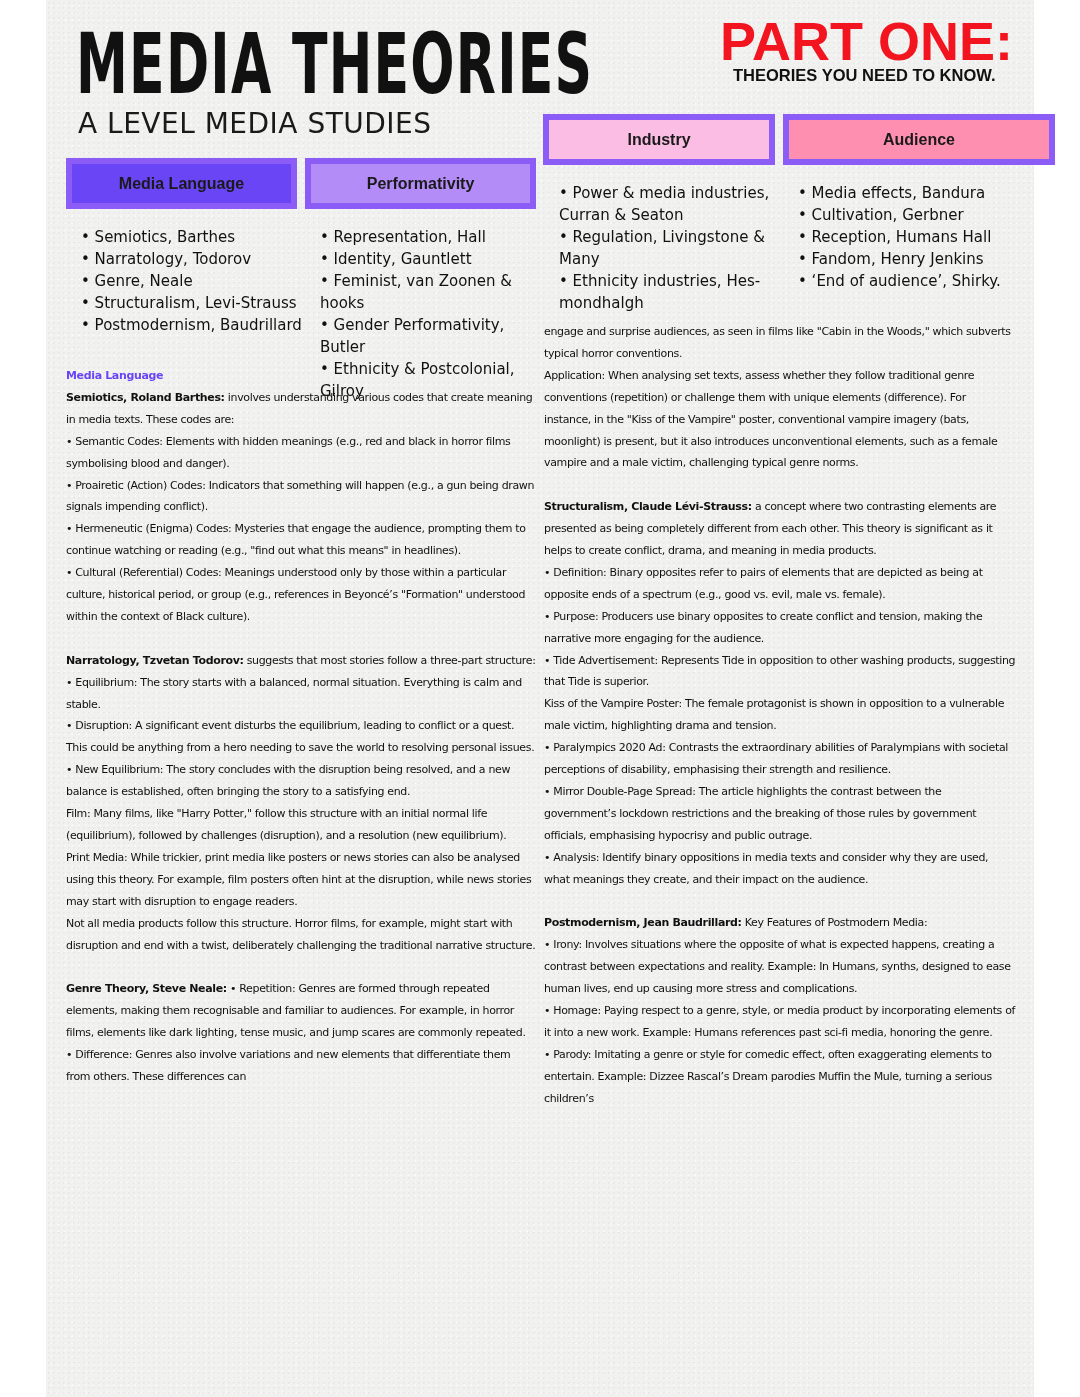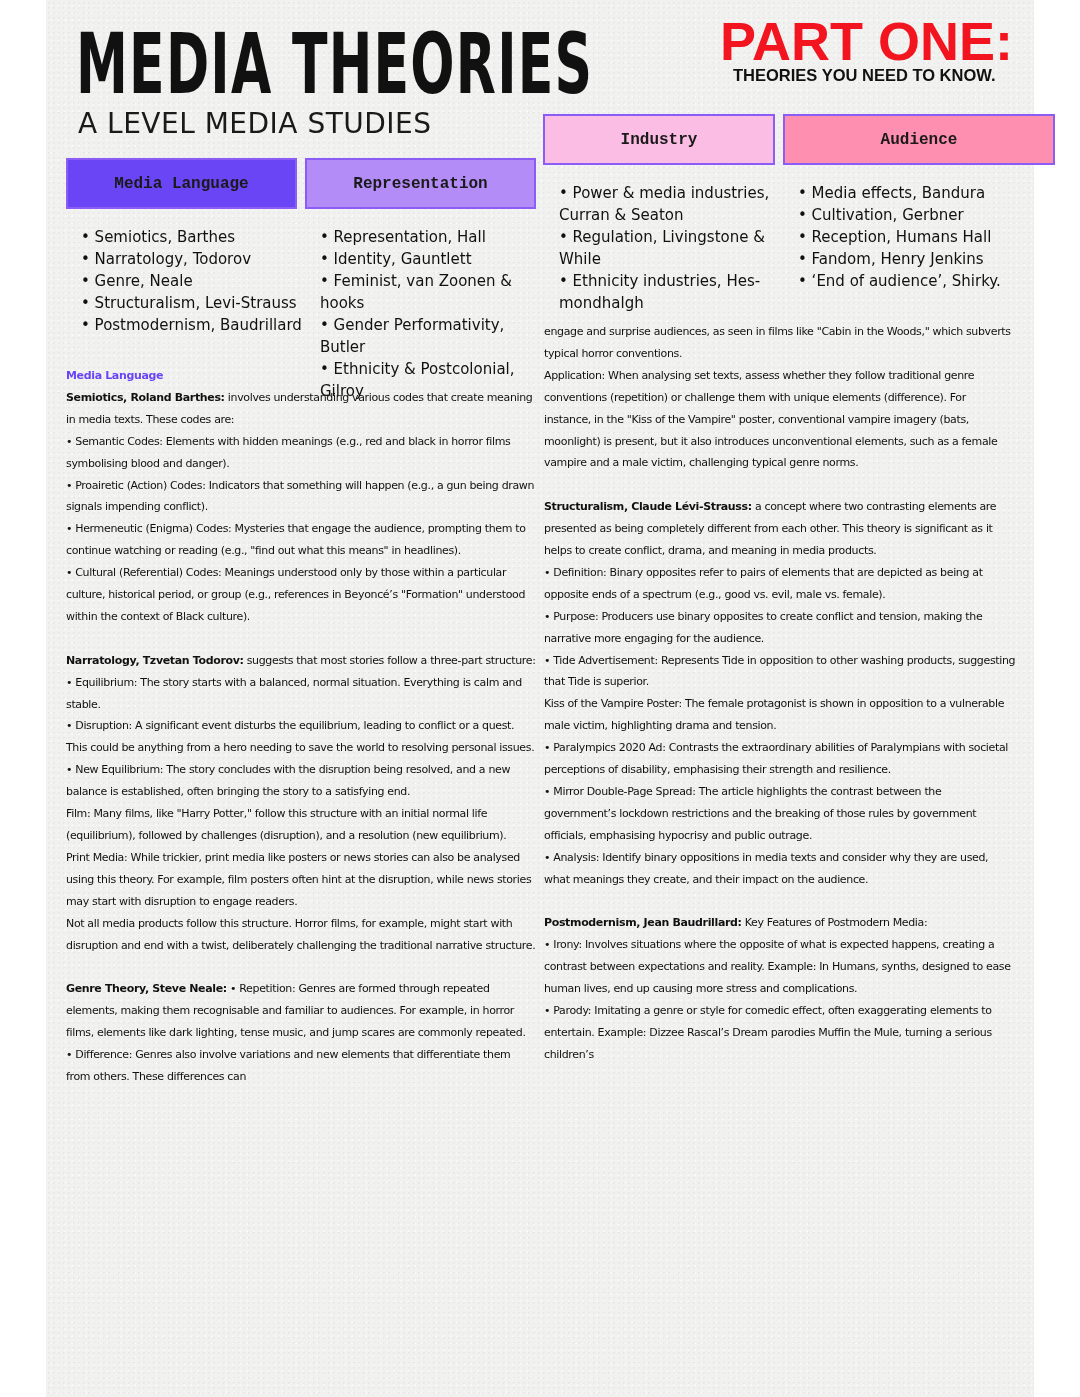--- a/index.html
+++ b/index.html
@@ -32,23 +32,23 @@
     position:absolute; left:720px; top:14px; margin:0;
     font-family:"Liberation Sans", sans-serif; font-weight:bold;
     font-size:54px; line-height:54px; color:#f2141e; white-space:nowrap;
   }
   .part-sub {
     position:absolute; left:733px; top:66px;
     font-family:"Liberation Sans", sans-serif; font-weight:bold;
     font-size:16.5px; line-height:18px; color:#111; white-space:nowrap;
   }
   .cat-box {
-    position:absolute; box-sizing:border-box; border:2px solid #8b5cf6;
+    position:absolute; box-sizing:border-box; border:6px solid #8b5cf6;
     display:flex; align-items:center; justify-content:center;
-    font-family:Liberation Mono, monospace; font-weight:bold; font-size:16px; color:#1a1a1a;
+    font-family:Liberation Sans, sans-serif; font-weight:bold; font-size:16px; color:#1a1a1a;
   }
   .cat-list {
     position:absolute; margin:15px; padding:0; list-style:none;
     font-family:"DejaVu Sans", sans-serif; font-size:15px; line-height:22px; color:#111;
   }
   .col {
     position:absolute; font-family:"DejaVu Sans", sans-serif;
     font-size:11px; line-height:21.9px; color:#111; letter-spacing:-0.35px;
   }
   .col p { margin:0; }
@@ -63,21 +63,21 @@
 
 <h1 class="main-title">MEDIA THEORIES</h1>
 <h2 class="subtitle">A LEVEL MEDIA STUDIES</h2>
 <div class="part-title">PART ONE:</div>
 <div class="part-sub">THEORIES YOU NEED TO KNOW.</div>
 
 <div class="cat-box" style="left:66px; top:158px; width:231px; height:51px; background:#6a45f5;">
   <span>Media Language</span>
 </div>
 <div class="cat-box" style="left:305px; top:158px; width:231px; height:51px; background:#b38cf7;">
-  <span>Representation</span>
+  <span>Performativity</span>
 </div>
 <div class="cat-box" style="left:543px; top:114px; width:232px; height:51px; background:#fbbde3;">
   <span>Industry</span>
 </div>
 <div class="cat-box" style="left:783px; top:114px; width:272px; height:51px; background:#ff8fb0;">
   <span>Audience</span>
 </div>
 
 <ul class="cat-list" style="left:66px; top:211px; width:236px;">
   <li>• Semiotics, Barthes</li>
@@ -92,21 +92,21 @@
   <li>• Feminist, van Zoonen &amp; hooks</li>
   <li>• Gender Performativity,</li>
   <li>Butler</li>
   <li>• Ethnicity &amp; Postcolonial,</li>
   <li>Gilroy</li>
 </ul>
 <ul class="cat-list" style="left:544px; top:167px; width:236px;">
   <li>• Power &amp; media industries,</li>
   <li>Curran &amp; Seaton</li>
   <li>• Regulation, Livingstone &amp;</li>
-  <li>While</li>
+  <li>Many</li>
   <li>• Ethnicity industries, Hes-</li>
   <li>mondhalgh</li>
 </ul>
 <ul class="cat-list" style="left:783px; top:167px; width:236px;">
   <li>• Media effects, Bandura</li>
   <li>• Cultivation,  Gerbner</li>
   <li>• Reception, Humans Hall</li>
   <li>• Fandom, Henry Jenkins</li>
   <li>• ‘End of audience’, Shirky.</li>
 </ul>
@@ -139,14 +139,15 @@
   <p>• Definition: Binary opposites refer to pairs of elements that are depicted as being at opposite ends of a spectrum (e.g., good vs. evil, male vs. female).</p>
   <p>• Purpose: Producers use binary opposites to create conflict and tension, making the narrative more engaging for the audience.</p>
   <p>• Tide Advertisement: Represents Tide in opposition to other washing products, suggesting that Tide is superior.</p>
   <p>Kiss of the Vampire Poster: The female protagonist is shown in opposition to a vulnerable male victim, highlighting drama and tension.</p>
   <p>• Paralympics 2020 Ad: Contrasts the extraordinary abilities of Paralympians with societal perceptions of disability, emphasising their strength and resilience.</p>
   <p>• Mirror Double-Page Spread: The article highlights the contrast between the government’s lockdown restrictions and the breaking of those rules by government officials, emphasising hypocrisy and public outrage.</p>
   <p>• Analysis: Identify binary oppositions in media texts and consider why they are used, what meanings they create, and their impact on the audience.</p>
   <div class="gap"></div>
   <p><b>Postmodernism, Jean Baudrillard:</b><span> Key Features of Postmodern Media:</span></p>
   <p>• Irony: Involves situations where the opposite of what is expected happens, creating a contrast between expectations and reality. Example: In Humans, synths, designed to ease human lives, end up causing more stress and complications.</p>
+  <p>• Homage: Paying respect to a genre, style, or media product by incorporating elements of it into a new work. Example: Humans references past sci-fi media, honoring the genre.</p>
   <p>• Parody: Imitating a genre or style for comedic effect, often exaggerating elements to entertain. Example: Dizzee Rascal’s Dream parodies Muffin the Mule, turning a serious children’s</p>
 </div>
 
 </body></html>

